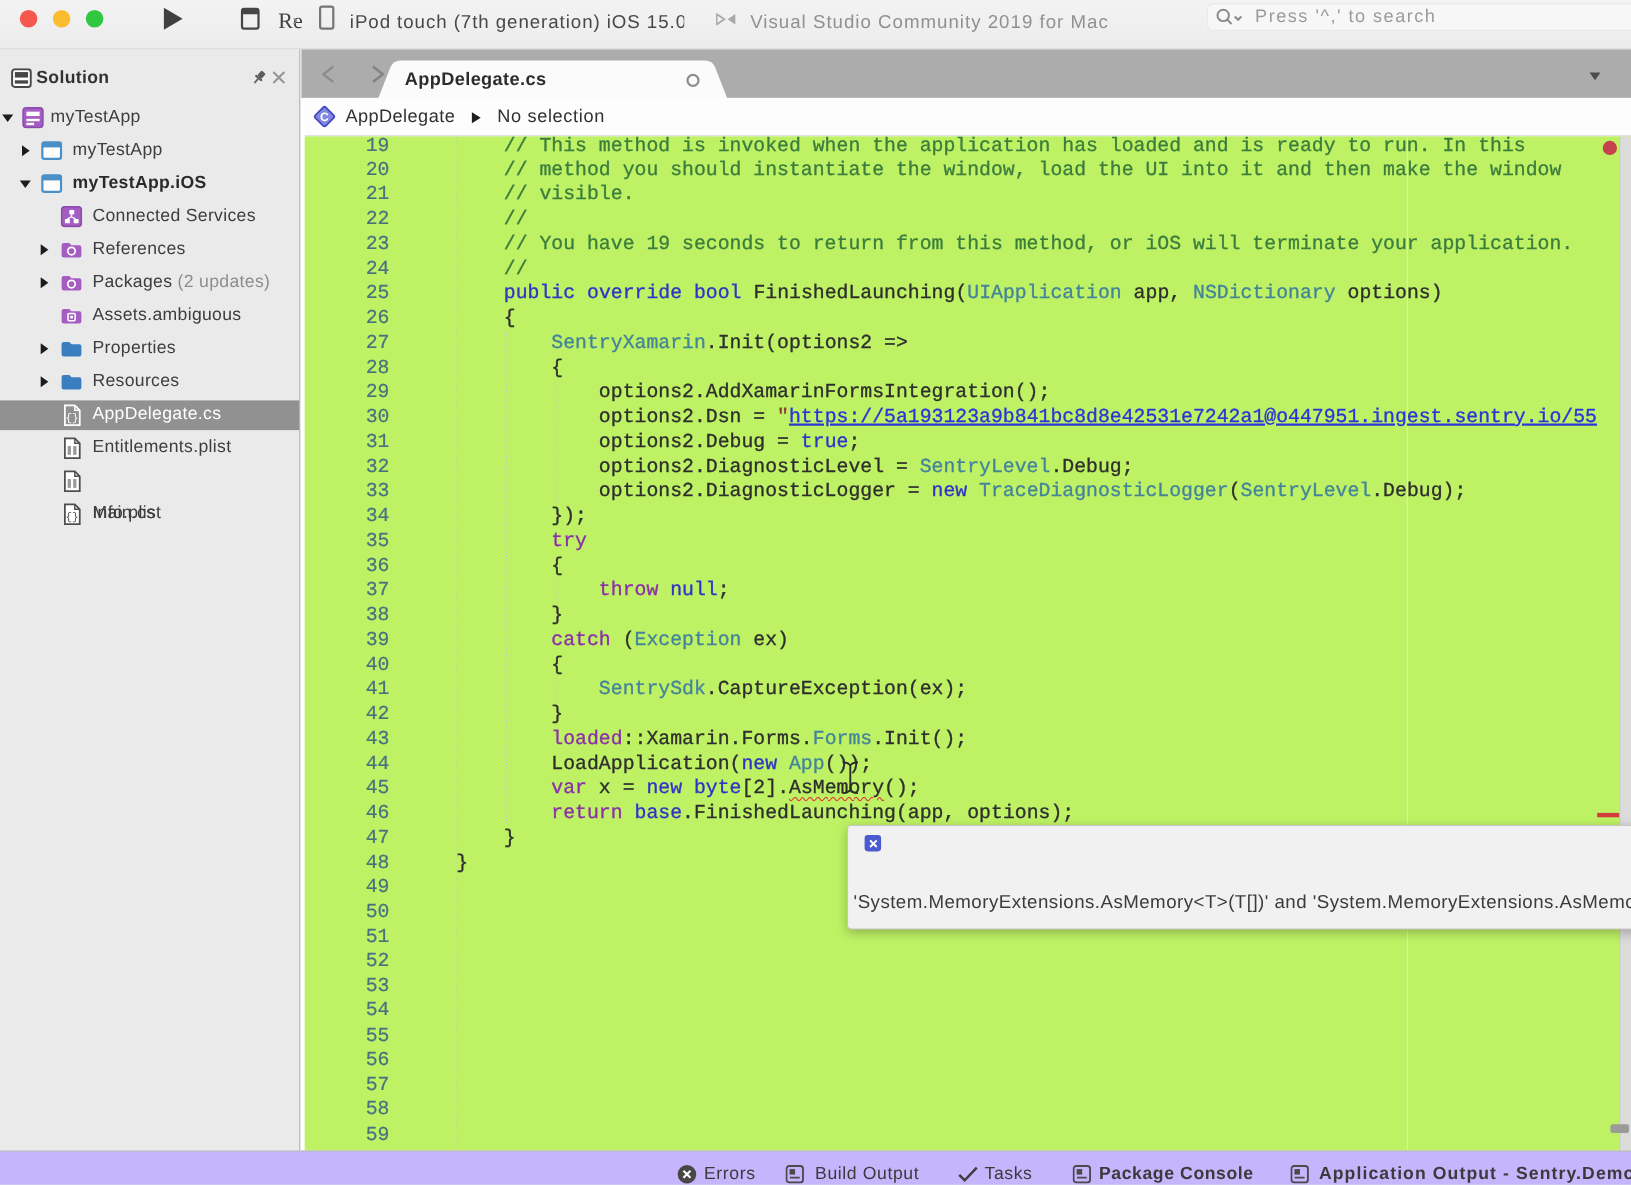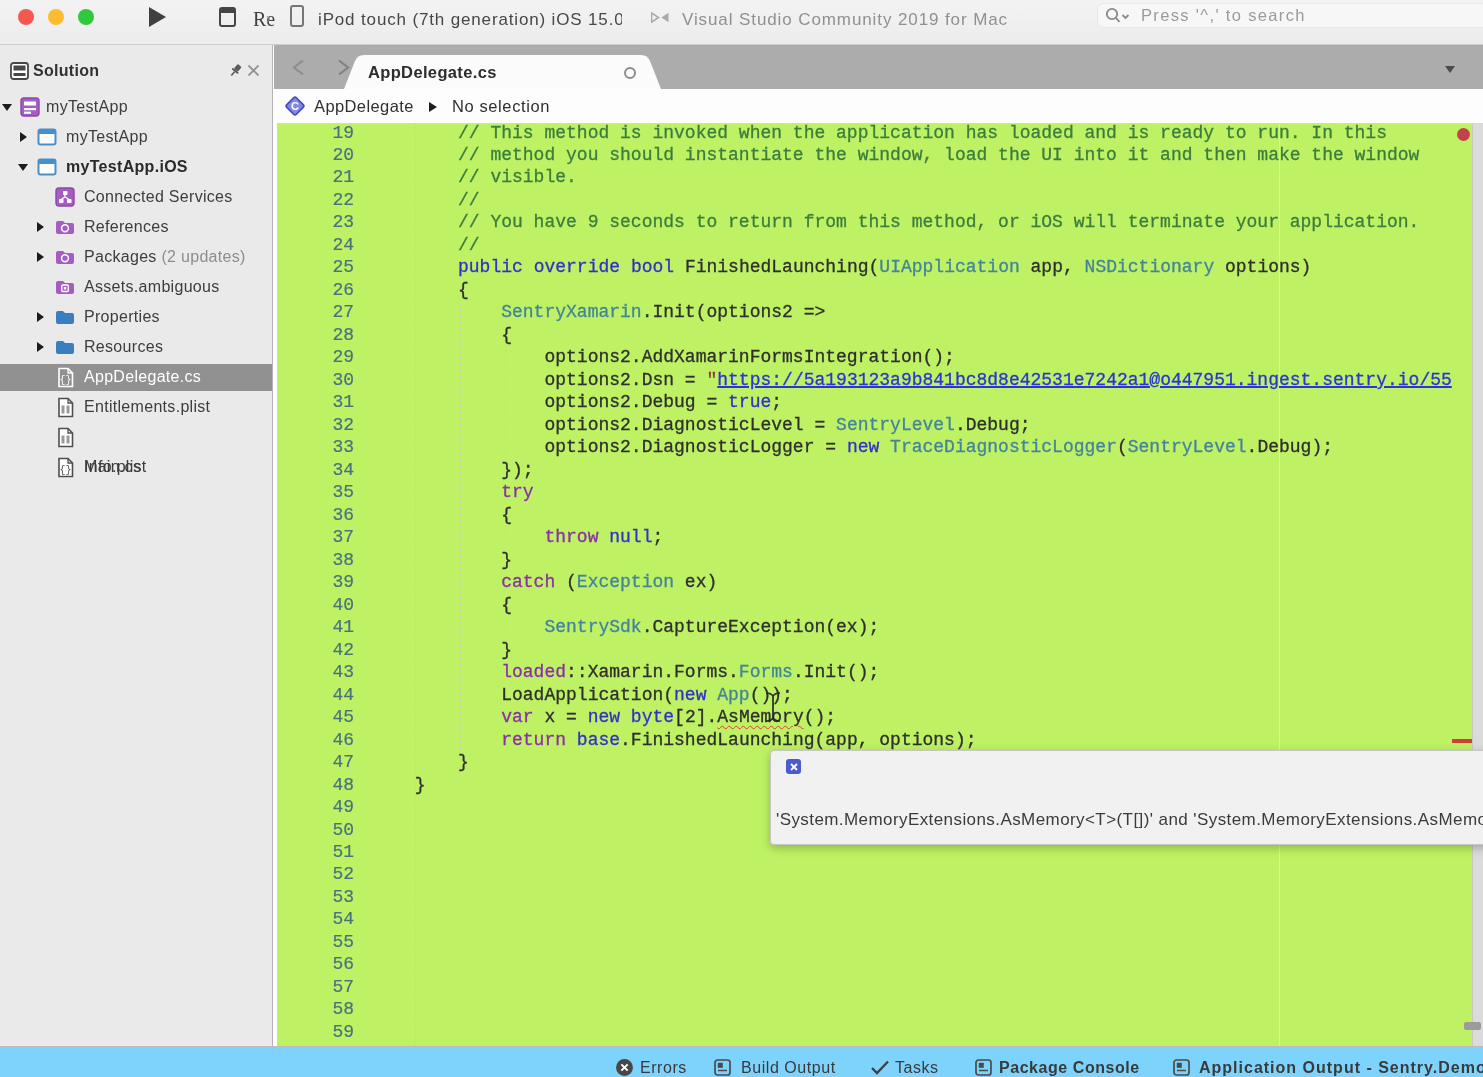--- a/index.html
+++ b/index.html
@@ -60,21 +60,21 @@
 #tooltip{position:absolute;left:493px;top:626px;width:724px;height:93px;background:#f2f1f1;
   border:1px solid #c7c6c6;border-radius:4px;box-shadow:0 3px 10px rgba(0,0,0,0.25);font-size:17px;letter-spacing:0.42px;color:#3b3b3b;}
 #tt-icon{position:absolute;left:15px;top:8px;width:15px;height:15px;background:#4a5ad0;border-radius:3px;}
 #tt1{position:absolute;left:40px;top:7px;white-space:nowrap;}
 #tt2{position:absolute;left:5px;top:39px;white-space:nowrap;}
 #tt3{position:absolute;left:5px;top:59px;white-space:nowrap;}
 .ttb{color:#2e62d9;}
 .ttt{color:#44849b;}
 .ttl{color:#2e62d9;text-decoration:underline;}
 
-#bottombar{left:0;top:1046px;width:1483px;height:31px;background:#7dd3fc;border-top:1px solid #bcbbbb;}
+#bottombar{left:0;top:1046px;width:1483px;height:31px;background:#c4b5fd;border-top:1px solid #bcbbbb;}
 .bbt{position:absolute;top:11.5px;font-size:16px;letter-spacing:0.55px;color:#3a3a3a;white-space:nowrap;}
 .bbb{font-weight:bold;}
 </style></head>
 <body>
 <div class="abs" id="toolbar">
   <div class="tl" style="left:18px;background:#f6574f;"></div>
   <div class="tl" style="left:48px;background:#fbbd2e;"></div>
   <div class="tl" style="left:78px;background:#30c83e;"></div>
   <div id="play"></div>
   <div id="winicon"></div>
@@ -279,21 +279,21 @@
 54
 55
 56
 57
 58
 59</div>
 <div id="code"><span class="cm">        // This method is invoked when the application has loaded and is ready to run. In this</span>
 <span class="cm">        // method you should instantiate the window, load the UI into it and then make the window</span>
 <span class="cm">        // visible.</span>
 <span class="cm">        //</span>
-<span class="cm">        // You have 9 seconds to return from this method, or iOS will terminate your application.</span>
+<span class="cm">        // You have 19 seconds to return from this method, or iOS will terminate your application.</span>
 <span class="cm">        //</span>
         <span class="kw">public</span> <span class="kw">override</span> <span class="kw">bool</span> FinishedLaunching(<span class="ty">UIApplication</span> app, <span class="ty">NSDictionary</span> options)
         {
             <span class="ty">SentryXamarin</span>.Init(options2 =&gt;
             {
                 options2.AddXamarinFormsIntegration();
                 options2.Dsn = <span style="color:#8a3a35">"</span><span class="lk">https://5a193123a9b841bc8d8e42531e7242a1@o447951.ingest.sentry.io/55</span>
                 options2.Debug = <span class="kw">true</span>;
                 options2.DiagnosticLevel = <span class="ty">SentryLevel</span>.Debug;
                 options2.DiagnosticLogger = <span class="kw">new</span> <span class="ty">TraceDiagnosticLogger</span>(<span class="ty">SentryLevel</span>.Debug);

